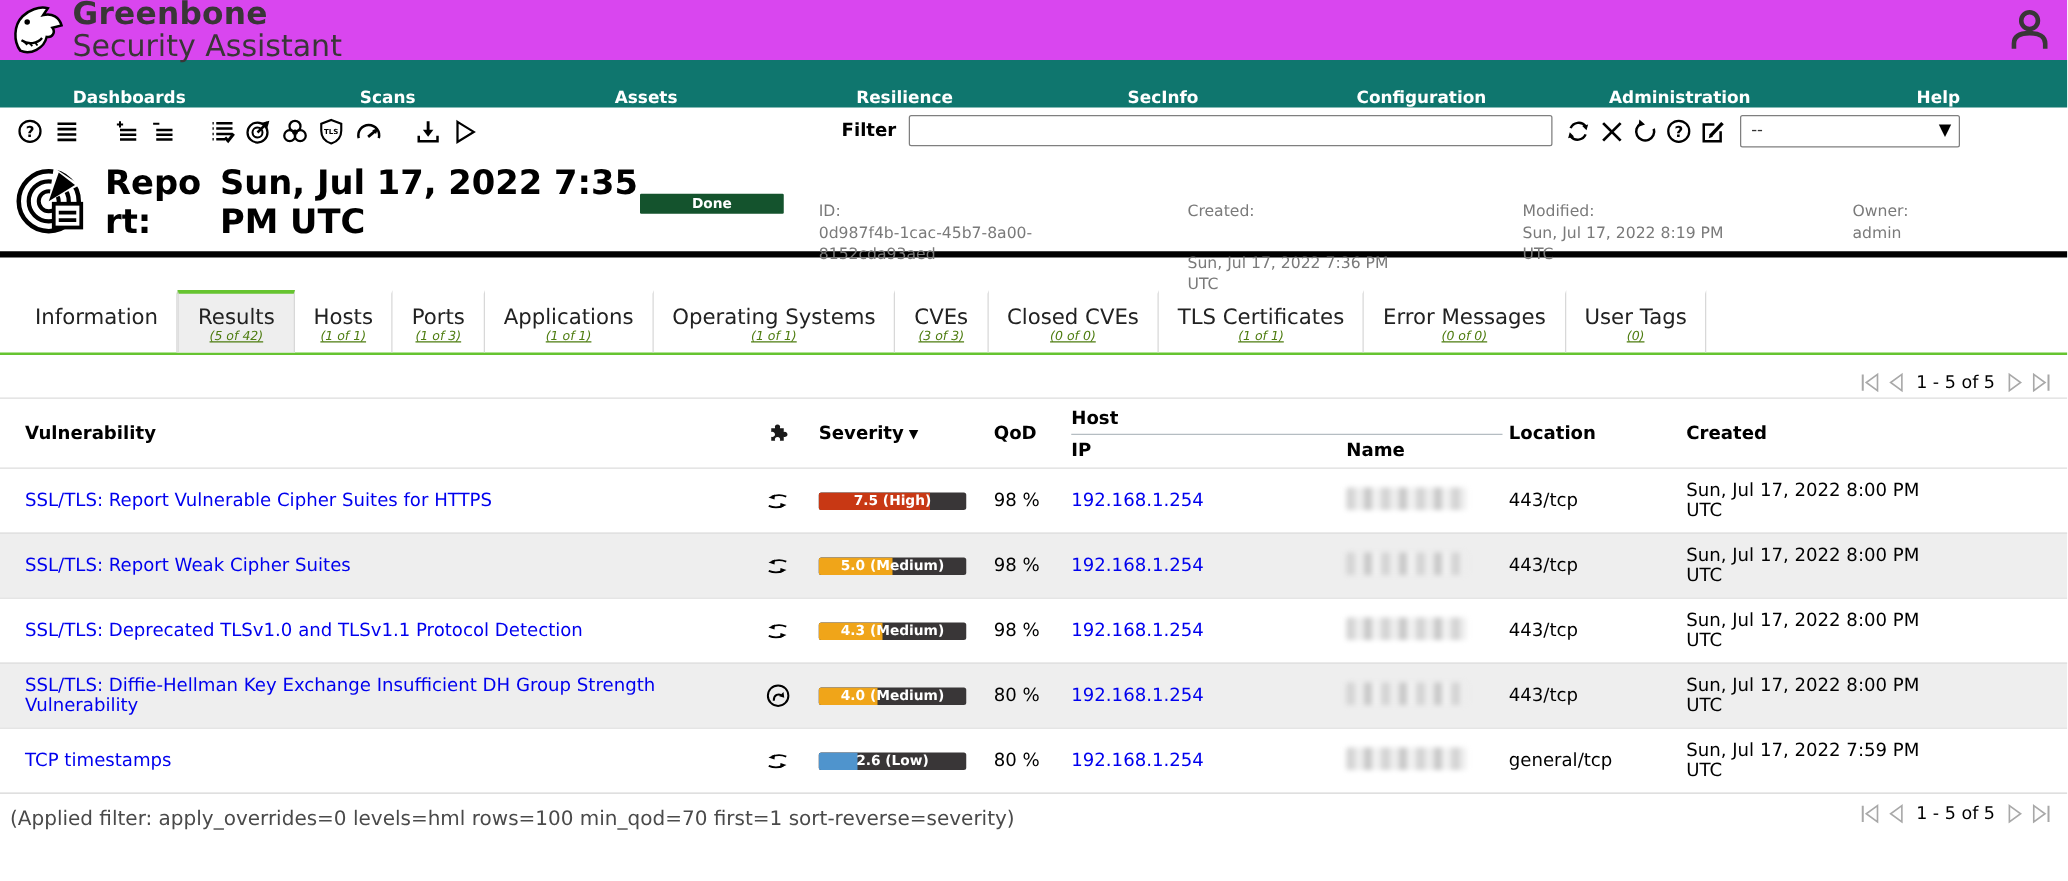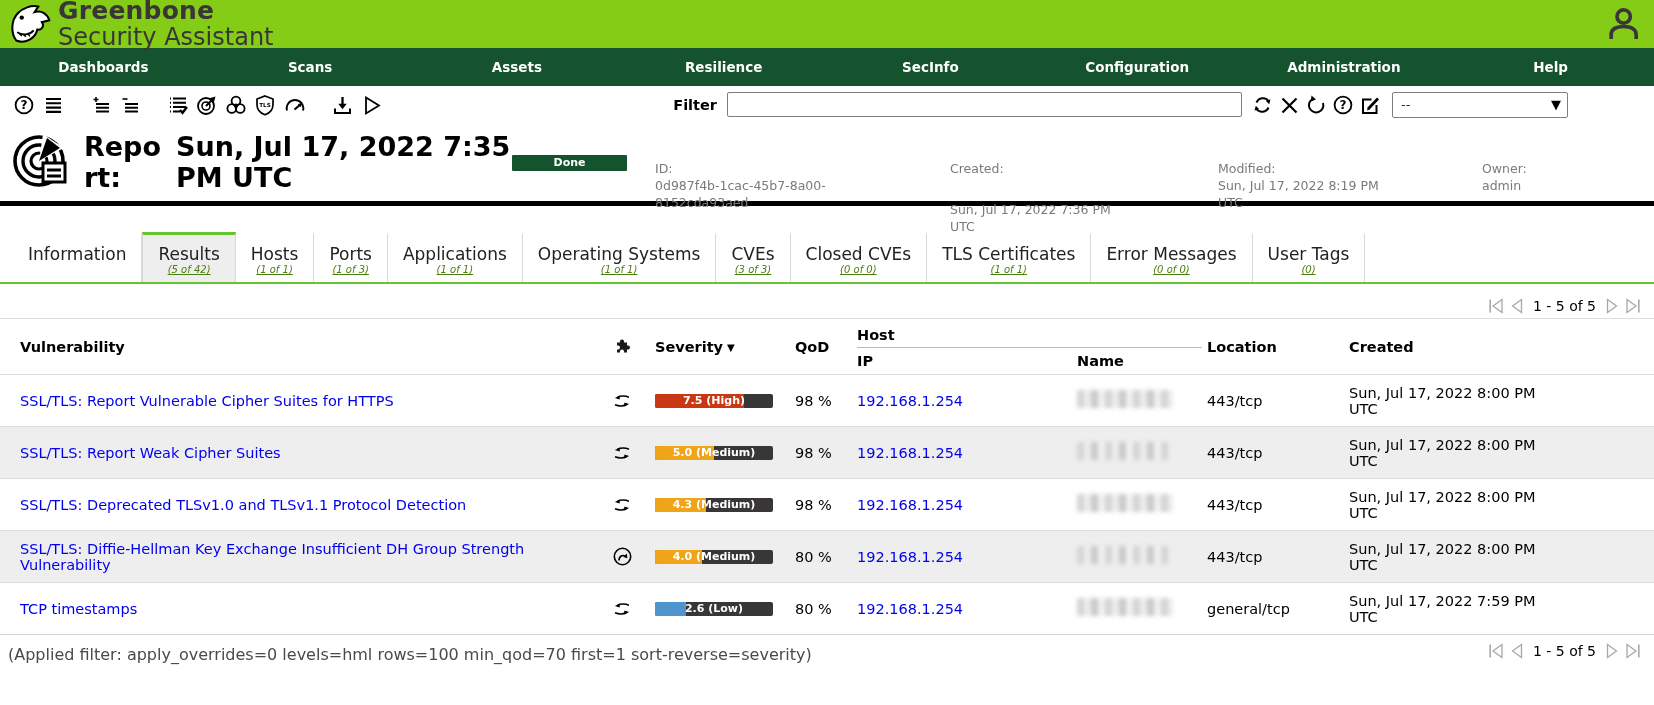--- a/index.html
+++ b/index.html
@@ -1,28 +1,28 @@
 <!DOCTYPE html>
 <html><head>
 <meta charset="utf-8">
 <style>
   * { box-sizing: border-box; margin: 0; padding: 0; }
   body { font-family: "DejaVu Sans", "Liberation Sans", sans-serif; background:#fff; }
   .page { width:1654px; height:705px; position:relative; overflow:hidden; background:#fff; }
 
   
-  .brandbar { height:48px; background:#84cc16; display:flex; align-items:center; position:relative; }
+  .brandbar { height:48px; background:#d946ef; display:flex; align-items:center; position:relative; }
   .logo { margin-left:8px; }
   .brand-text { margin-left:6px; color:#393637; line-height:1.05; }
   .brand-name { font-size:25px; font-weight:bold; letter-spacing:0.2px; }
   .brand-sub { font-size:24px; }
   .usermenu { position:absolute; right:12px; top:4px; }
 
   
-  .navbar { height:38px; background:#14532d; display:flex; align-items:center; }
+  .navbar { height:38px; background:#0f766e; display:flex; align-items:flex-end; }
   .nav-item { flex:1; text-align:center; color:#fff; font-size:13.5px; font-weight:bold; cursor:pointer; }
 
   
   .toolbar { height:37px; display:flex; align-items:center; padding:0 0 0 12px; }
   .tb-icons { display:flex; align-items:center; gap:5px; }
   .tb-gap { width:14px; }
   .tb-icon { display:inline-flex; align-items:center; justify-content:center; width:24px; height:24px; cursor:pointer; }
   .spacer { flex:1; }
   .filter-label { font-size:14.5px; font-weight:bold; color:#000; margin-right:10px; }
   .filter-input { width:515px; height:25px; border:1px solid #7f7f7f; border-radius:2px; font-size:13px; padding:0 6px; margin-right:8px; }

